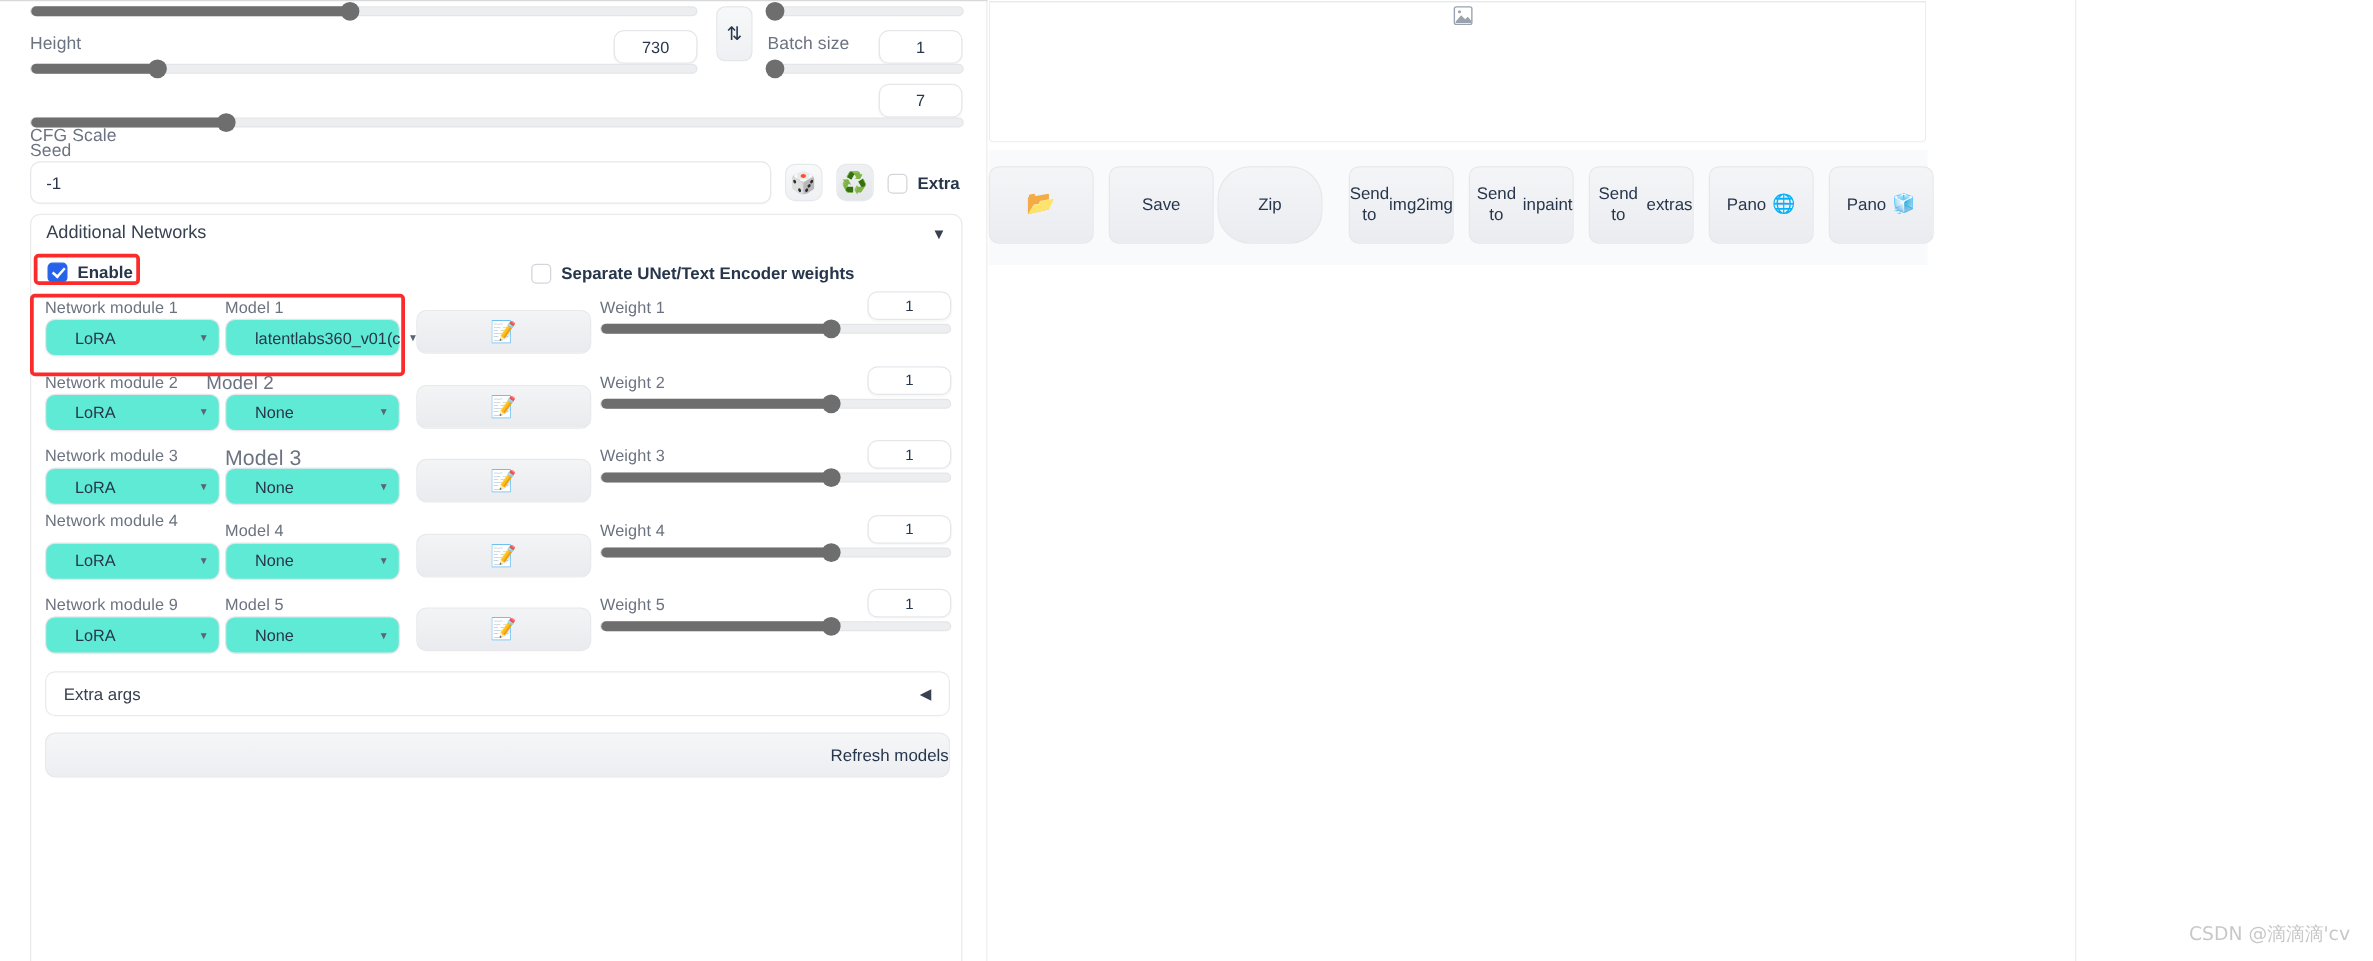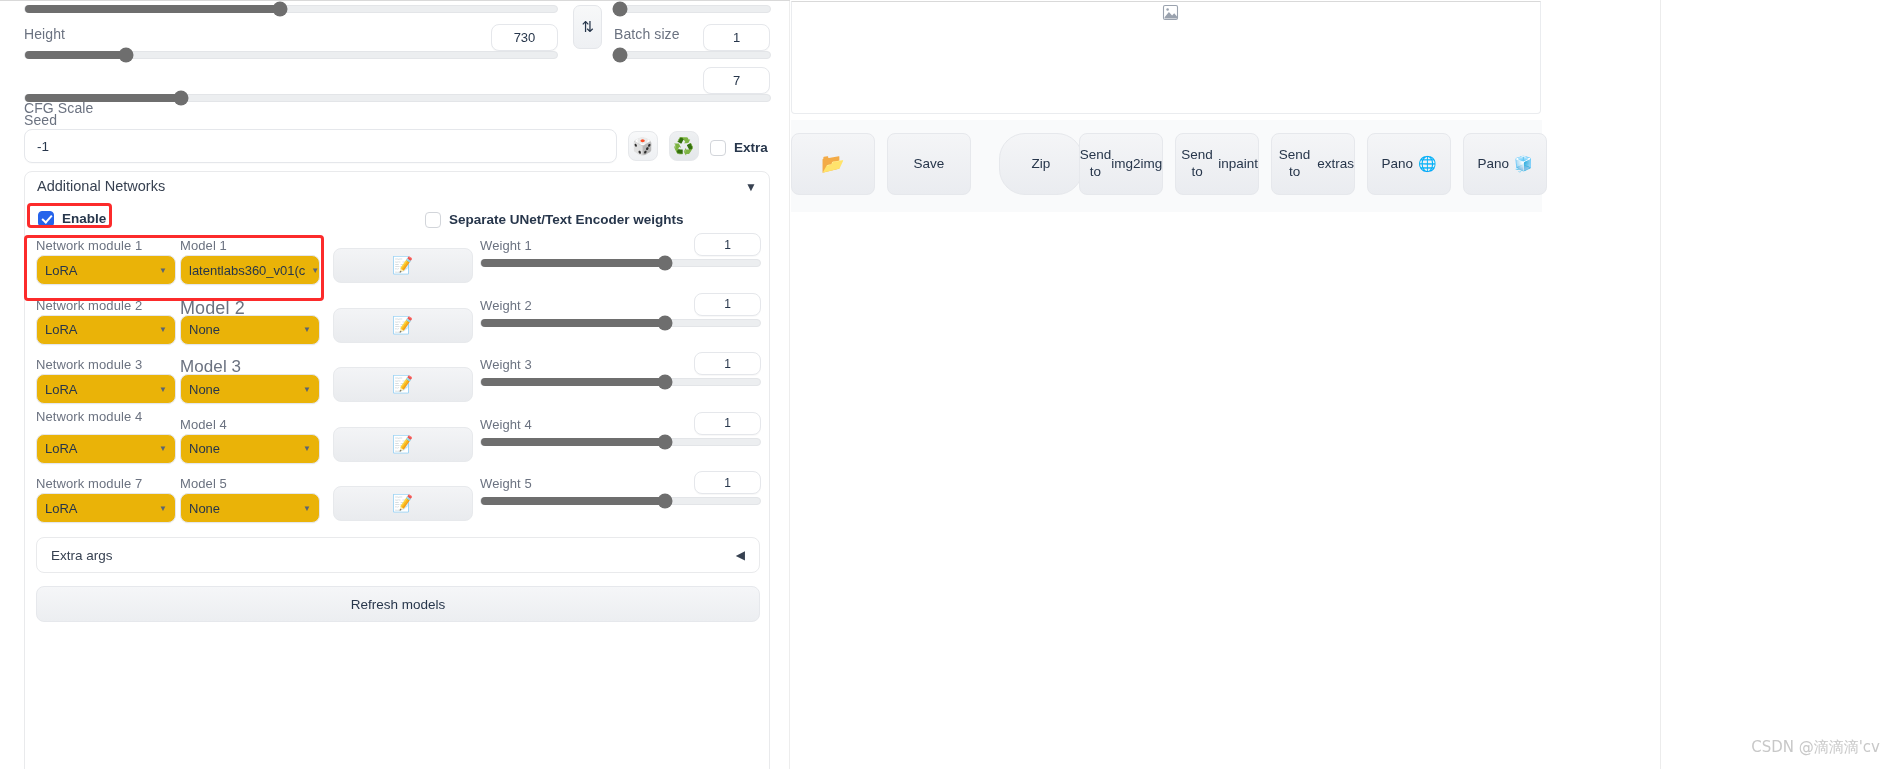--- a/index.html
+++ b/index.html
@@ -120,23 +120,23 @@
   .an-caret { position:absolute; right:12px; top:8px; font-size:12px; color:#374151; }
 
   .redbox {
     position:absolute;
     border: 3px solid #fc2b2b;
     border-radius: 4px;
     pointer-events: none;
   }
 
   .select {
-    border:1px solid #e5e7eb; border-radius:8px; background:#eab308;
+    border:1px solid #e5e7eb; border-radius:8px; background:#5eead4;
     height: 30px; display:flex; align-items:center;
-    padding: 0 8px 0 8px;
+    padding: 0 8px 0 23px;
     font-size: 13px; color:#27364b;
     justify-content: space-between;
     box-shadow: 0 1px 1px rgba(0,0,0,.02);
   }
   .select .caret { font-size:8px; color:#5a6472; margin-left:6px;}
 
   .filebox {
     border-radius: 8px;
     background: linear-gradient(180deg,#f3f4f6,#e9ebee);
     border: 1px solid #e7e9ec;
@@ -152,21 +152,21 @@
     font-size: 13.5px; color:#374151;
     justify-content: space-between;
   }
   .extraargs .caret { font-size: 12px; color:#374151; }
 
   .bigbtn {
     position:absolute;
     border-radius: 8px;
     background: linear-gradient(180deg,#f5f6f8,#eceef1);
     border:1px solid #e6e8ec;
-    display:flex; align-items:center; justify-content:center;
+    display:flex; align-items:center; justify-content:flex-end;
     font-size:13.5px; color:#27364b;
   }
 
   
   .right-col {
     position:absolute; left:791px; top:0;
     width:1107px; height:769px;
     background:#fff;
   }
   .gallery {
@@ -295,21 +295,21 @@
           <div class="numbox" style="position: absolute; left: 669px; top: 61px; width: 67px; height: 23px; font-size: 12px;">1</div>
           <div class="track" style="position: absolute; left: 455px; top: 87px; width: 281px;">
             <div class="fill" style="width: 66%;"></div>
             <div class="knob" style="left: 66%;"></div>
           </div>
           <div class="label" style="position: absolute; left: 11px; top: 125.5px; font-size: 13px;">Network module 2</div>
           <div class="select" style="position: absolute; left: 11px; top: 142.5px; width: 140px;">
             <span>LoRA</span>
             <span class="caret">▼</span>
           </div>
-          <div class="label" style="position: absolute; left: 155px; top: 125.5px; font-size: 18px;">Model 2</div>
+          <div class="label" style="position: absolute; left: 140px; top: 125.5px; font-size: 15px;">Model 2</div>
           <div class="select" style="position: absolute; left: 155px; top: 142.5px; width: 140px;">
             <span>None</span>
             <span class="caret">▼</span>
           </div>
           <div class="filebox" style="position: absolute; left: 308px; top: 135.5px; width: 140px; height: 35px;">
             <span>📝</span>
           </div>
           <div class="label" style="position: absolute; left: 455px; top: 125.5px; font-size: 13px;">Weight 2</div>
           <div class="numbox" style="position: absolute; left: 669px; top: 120.5px; width: 67px; height: 23px; font-size: 12px;">1</div>
           <div class="track" style="position: absolute; left: 455px; top: 146.5px; width: 281px;">
@@ -347,21 +347,21 @@
           </div>
           <div class="filebox" style="position: absolute; left: 308px; top: 254.5px; width: 140px; height: 35px;">
             <span>📝</span>
           </div>
           <div class="label" style="position: absolute; left: 455px; top: 244.5px; font-size: 13px;">Weight 4</div>
           <div class="numbox" style="position: absolute; left: 669px; top: 239.5px; width: 67px; height: 23px; font-size: 12px;">1</div>
           <div class="track" style="position: absolute; left: 455px; top: 265.5px; width: 281px;">
             <div class="fill" style="width: 66%;"></div>
             <div class="knob" style="left: 66%;"></div>
           </div>
-          <div class="label" style="position: absolute; left: 11px; top: 304px; font-size: 13px;">Network module 7</div>
+          <div class="label" style="position: absolute; left: 11px; top: 304px; font-size: 13px;">Network module 9</div>
           <div class="select" style="position: absolute; left: 11px; top: 321px; width: 140px;">
             <span>LoRA</span>
             <span class="caret">▼</span>
           </div>
           <div class="label" style="position: absolute; left: 155px; top: 304px; font-size: 13px;">Model 5</div>
           <div class="select" style="position: absolute; left: 155px; top: 321px; width: 140px;">
             <span>None</span>
             <span class="caret">▼</span>
           </div>
           <div class="filebox" style="position: absolute; left: 308px; top: 314px; width: 140px; height: 35px;">
@@ -402,21 +402,21 @@
     </div>
 
     <div class="btnbar">
       <div id="btns-host">
           <div class="abtn" style="left: 0px; top: 13px; width: 84px; height: 62px;">
             <span style="font-size: 19px;">📂</span>
           </div>
           <div class="abtn" style="left: 96px; top: 13px; width: 84px; height: 62px;">
             <span class="two">Save</span>
           </div>
-          <div class="abtn" style="left: 208px; top: 13px; width: 84px; height: 62px; border-radius: 26px;">
+          <div class="abtn" style="left: 183px; top: 13px; width: 84px; height: 62px; border-radius: 26px;">
             <span class="two">Zip</span>
           </div>
           <div class="abtn" style="left: 288px; top: 13px; width: 84px; height: 62px;">
             <span class="two">Send to</span>
             <span class="two">img2img</span>
           </div>
           <div class="abtn" style="left: 384px; top: 13px; width: 84px; height: 62px;">
             <span class="two">Send to</span>
             <span class="two">inpaint</span>
           </div>

